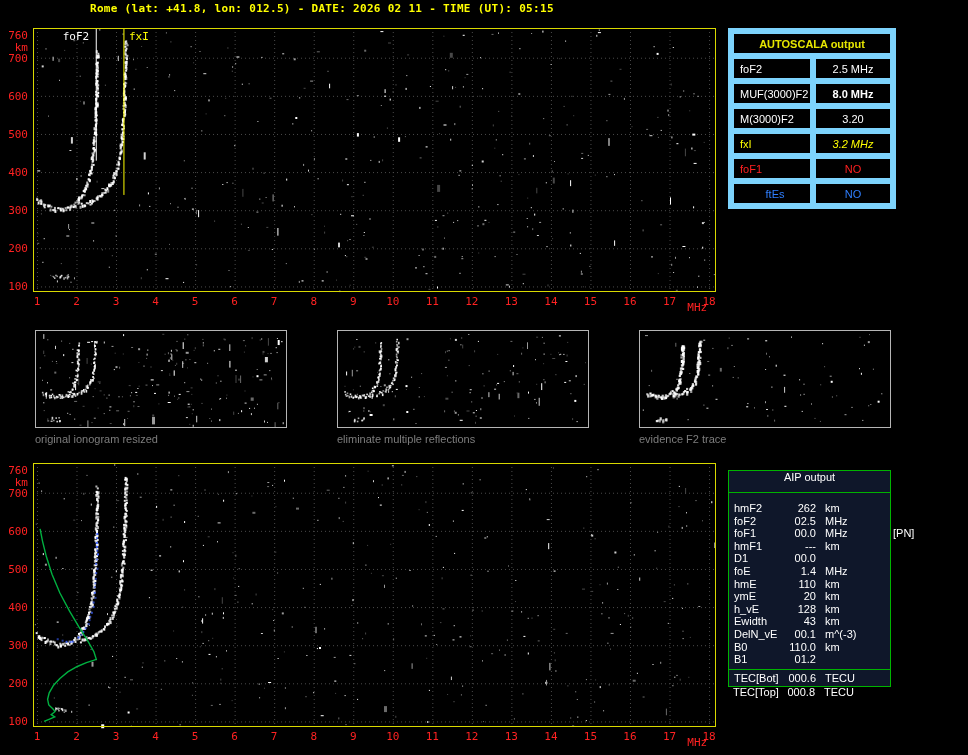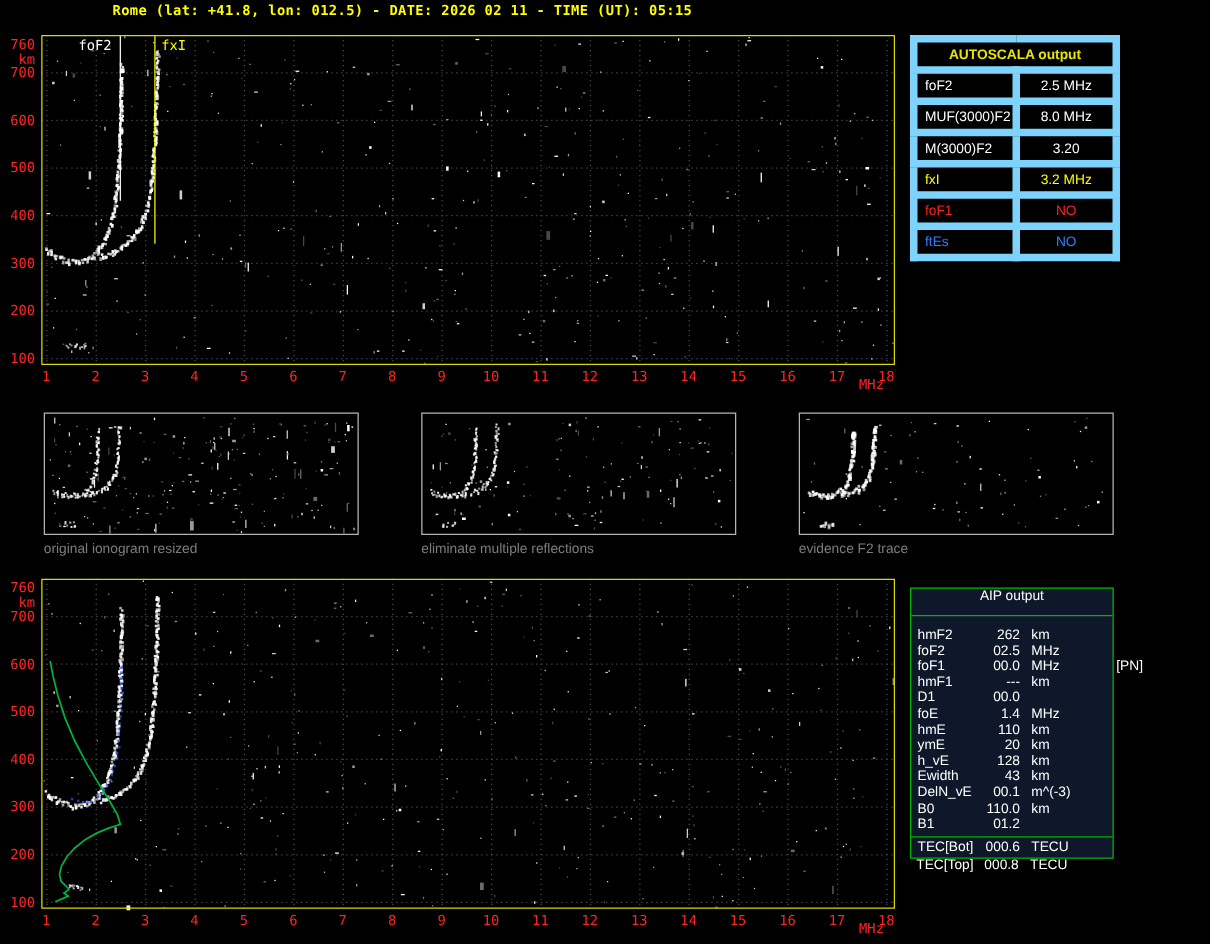--- a/index.html
+++ b/index.html
@@ -857,36 +857,36 @@
           <th colspan="2">AUTOSCALA output</th>
         </tr>
     </thead>
     <tbody>
         <tr>
           <td style="color: rgb(255, 255, 255);">foF2</td>
           <td style="color: rgb(255, 255, 255);">2.5 MHz</td>
         </tr>
         <tr>
           <td style="color: rgb(255, 255, 255);">MUF(3000)F2</td>
-          <td style="color: rgb(255, 255, 255);">8.0 MHz</td>
+          <td style="color: rgb(255, 255, 255); font-weight: bold;">8.0 MHz</td>
         </tr>
         <tr>
           <td style="color: rgb(255, 255, 255);">M(3000)F2</td>
           <td style="color: rgb(255, 255, 255);">3.20</td>
         </tr>
         <tr>
           <td style="color: rgb(255, 255, 0);">fxI</td>
-          <td style="color: rgb(255, 255, 0);">3.2 MHz</td>
+          <td style="color: rgb(255, 255, 0); font-style: italic;">3.2 MHz</td>
         </tr>
         <tr>
           <td style="color: rgb(255, 32, 32);">foF1</td>
           <td style="color: rgb(255, 32, 32);">NO</td>
         </tr>
         <tr>
-          <td style="color: rgb(47, 127, 255);">ftEs</td>
+          <td style="color: rgb(47, 127, 255); text-align: center;">ftEs</td>
           <td style="color: rgb(47, 127, 255);">NO</td>
         </tr>
       </tbody>
   </table>
 </div>
 
 <div class="thumb" style="left:35px"><svg width="250" height="96">
       <rect x="153.3" y="92.8" width="1" height="1" fill="#484848"></rect>
       <rect x="134.9" y="18.8" width="1" height="2" fill="#d0d0d0"></rect>
       <rect x="220.5" y="44.2" width="2" height="2" fill="#ffffff"></rect>

